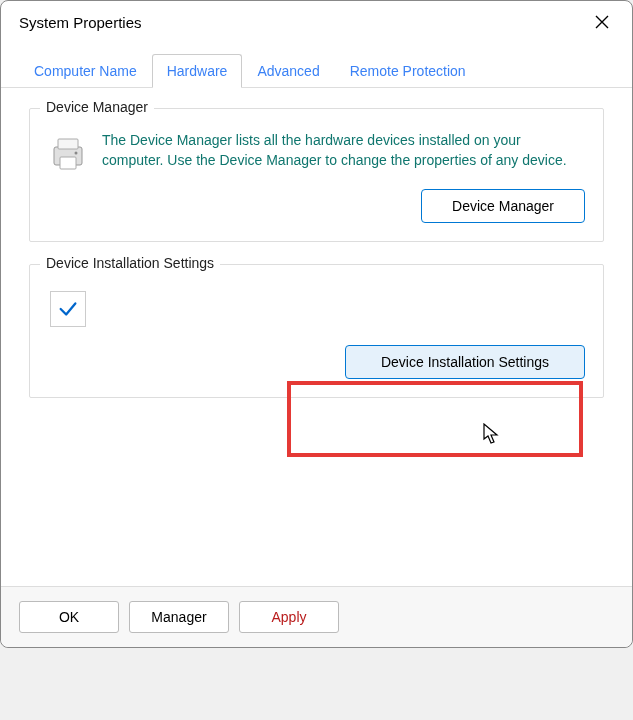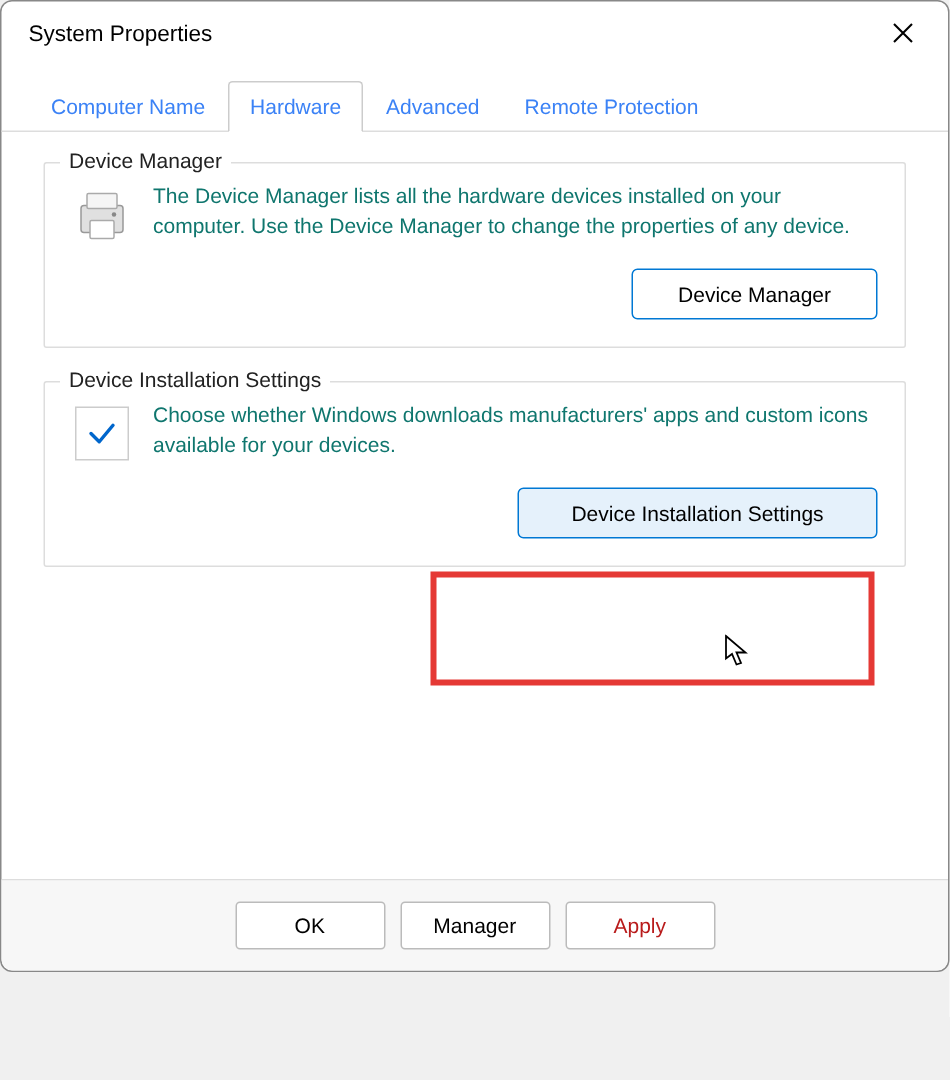--- a/index.html
+++ b/index.html
@@ -65,21 +65,21 @@
       background: #fff;
       border-radius: 3px 3px 0 0;
     }
     .content {
       flex: 1;
       padding: 20px 28px;
     }
     .group {
       border: 1px solid #ddd;
       border-radius: 2px;
-      padding: 12px 18px 18px 18px;
+      padding: 22px 18px 18px 18px;
       margin-bottom: 22px;
       position: relative;
     }
     .group-label {
       position: absolute;
       top: -10px;
       left: 10px;
       background: #fff;
       padding: 0 6px;
       font-size: 14px;
@@ -137,21 +137,21 @@
       position: absolute;
       left: 482px;
       top: 422px;
       pointer-events: none;
     }
     .cursor svg { width: 18px; height: 22px; }
     .footer {
       border-top: 1px solid #ddd;
       padding: 14px 18px;
       display: flex;
-      justify-content: center;
+      justify-content: flex-start;
       gap: 10px;
       background: #f7f7f7;
       border-radius: 0 0 8px 8px;
     }
     .footer-btn {
       min-width: 100px;
       padding: 7px 20px;
       font-size: 14px;
       background: #fff;
       border: 1px solid #bbb;
@@ -214,21 +214,20 @@
     <div class="group">
       <div class="group-label">Device Installation Settings</div>
       <div class="group-body">
         <div class="group-icon">
           <div class="check-icon-box">
             <svg viewBox="0 0 24 24" width="22" height="22">
                 <path d="M4 12 L10 18 L20 6" stroke="#0066cc" stroke-width="2.5" fill="none" stroke-linecap="round" stroke-linejoin="round"></path>
               </svg>
           </div>
         </div>
-        <div class="group-text">Choose whether Windows downloads manufacturers' apps and custom icons available for your devices.</div>
       </div>
       <div class="group-action">
         <button class="btn btn-wide">Device Installation Settings</button>
       </div>
     </div>
 
   </div>
 
   <div class="footer">
     <button class="footer-btn">OK</button>

